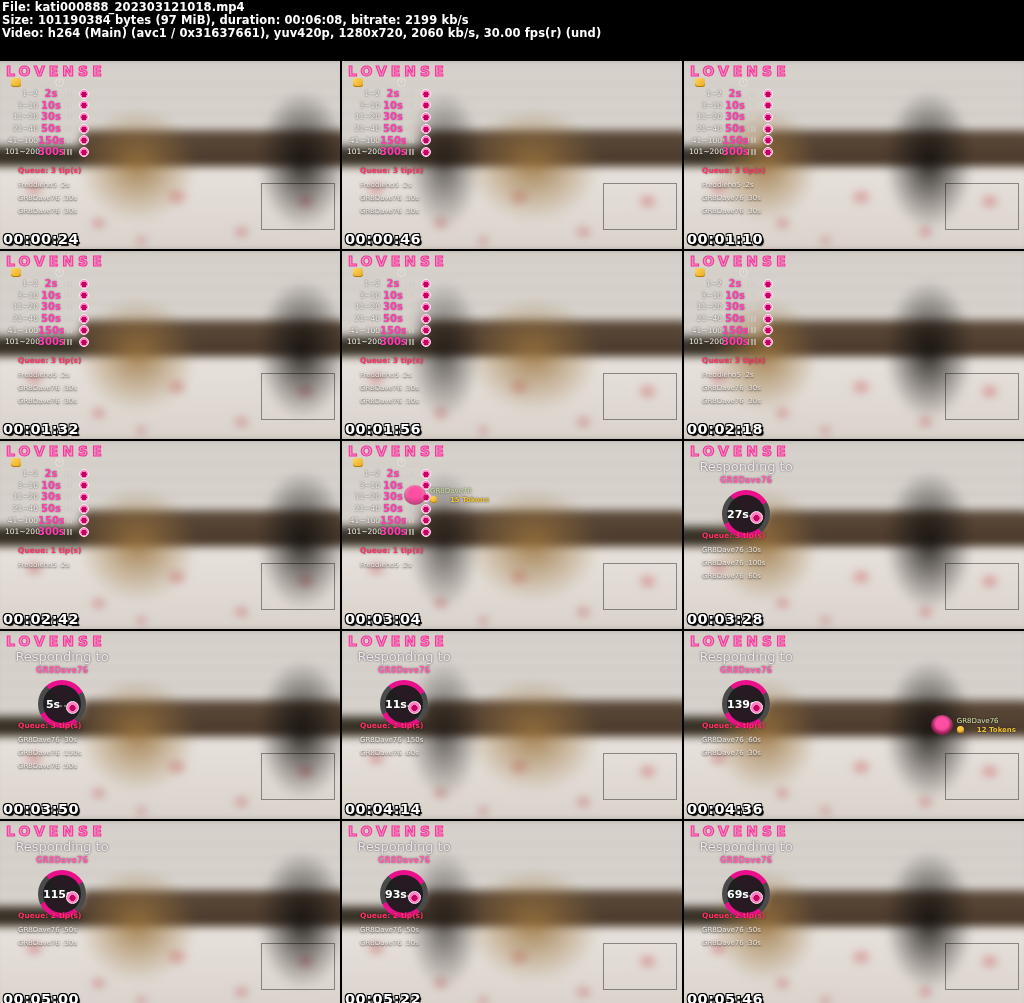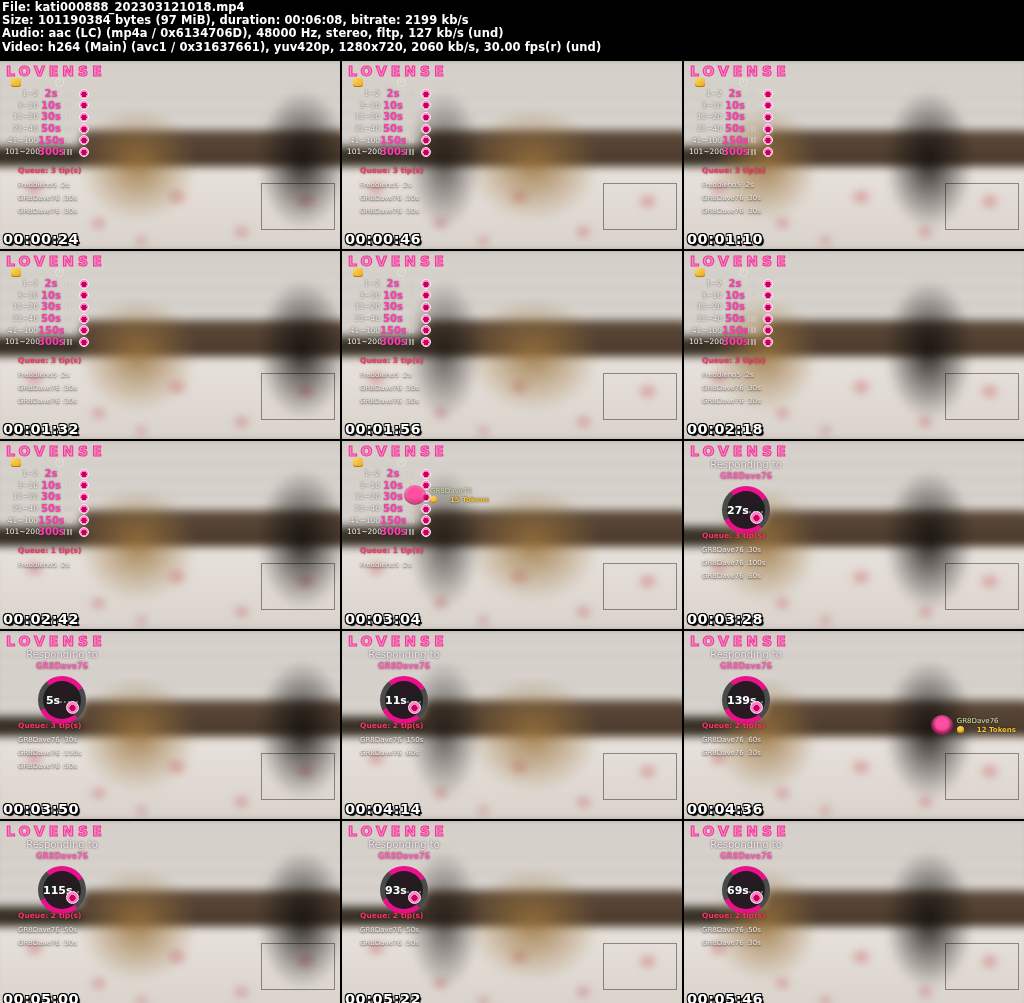--- a/index.html
+++ b/index.html
@@ -61,21 +61,21 @@
             text-shadow: 0 0 2px rgba(0,0,0,.8); }
   .mdur { width: 26px; text-align: center; font-size: 10px; font-weight: bold; color: #ff3db0;
           text-shadow: 0 0 2px rgba(0,0,0,.5); }
   .mlvl { width: 9px; height: 6px; margin-right: 6px; opacity: .65;
           background: repeating-linear-gradient(90deg, #cfcac2 0 1.5px, transparent 1.5px 3.2px); }
   .mdot { width: 10px; height: 10px; border-radius: 50%; border: 1px solid #ffeaf5;
           background: radial-gradient(circle at 50% 55%, #c2005e 0 2.6px, #ff7fc2 2.7px); }
 
   
   .responding { position: absolute; left: 10px; top: 18px; width: 104px; text-align: center; }
-  .resp-label { font-size: 10px; color: #f2e4ee; text-shadow: 0 0 2px rgba(0,0,0,.7); }
+  .resp-label { font-size: 13px; color: #f2e4ee; text-shadow: 0 0 2px rgba(0,0,0,.7); }
   .resp-user  { font-size: 8px; font-weight: bold; color: #ff5fb0; margin-top: 2px;
                 text-shadow: 0 0 2px rgba(0,0,0,.6); }
   .timer { width: 48px; height: 48px; margin: 5px auto 0; border-radius: 50%; position: relative;
            background: conic-gradient(from -40deg, #ea0f8b 0 100deg, #4a4a4a 100deg 180deg,
                                       #ea0f8b 180deg 285deg, #4a4a4a 285deg 360deg); }
   .timer-inner { position: absolute; inset: 5px; border-radius: 50%; background: rgba(28,28,28,.94);
                  display: flex; align-items: center; justify-content: center; }
   .timer-secs { font-size: 11px; font-weight: bold; color: #fff; }
   .timer-sub { width: 18px; height: 2px; margin-top: 3px; opacity: .55;
                background: repeating-linear-gradient(90deg, #aaa 0 2px, transparent 2px 4px); }
@@ -110,21 +110,20 @@
         letter-spacing: .5px;
         text-shadow: -1px -1px 0 #000, 1px -1px 0 #000, -1px 1px 0 #000, 1px 1px 0 #000, 2px 2px 1px #000; }
 </style>
 </head>
 <body>
 
 <div>
   <div class="hdr">
     <div>File: kati000888_202303121018.mp4</div>
     <div>Size: 101190384 bytes (97 MiB), duration: 00:06:08, bitrate: 2199 kb/s</div>
-    <div>Audio: aac (LC) (mp4a / 0x6134706D), 48000 Hz, stereo, fltp, 127 kb/s (und)</div>
     <div>Video: h264 (Main) (avc1 / 0x31637661), yuv420p, 1280x720, 2060 kb/s, 30.00 fps(r) (und)</div>
   </div>
   <div class="grid">
       <figure class="thumb type-menu v0">
     <div class="scene">
       <div class="wall"></div>
       <div class="couch"></div>
       <div class="sheet"></div>
       <div class="blob-a"></div>
       <div class="blob-b"></div>

